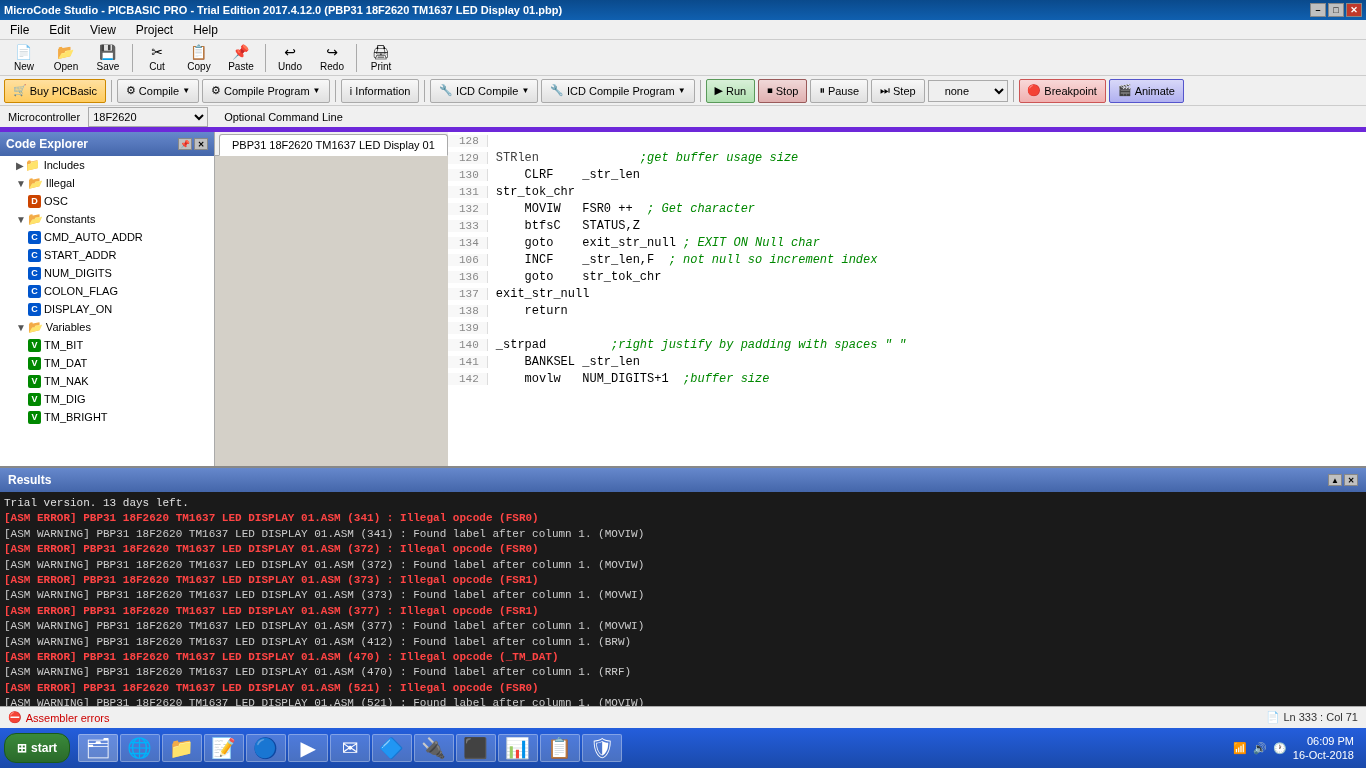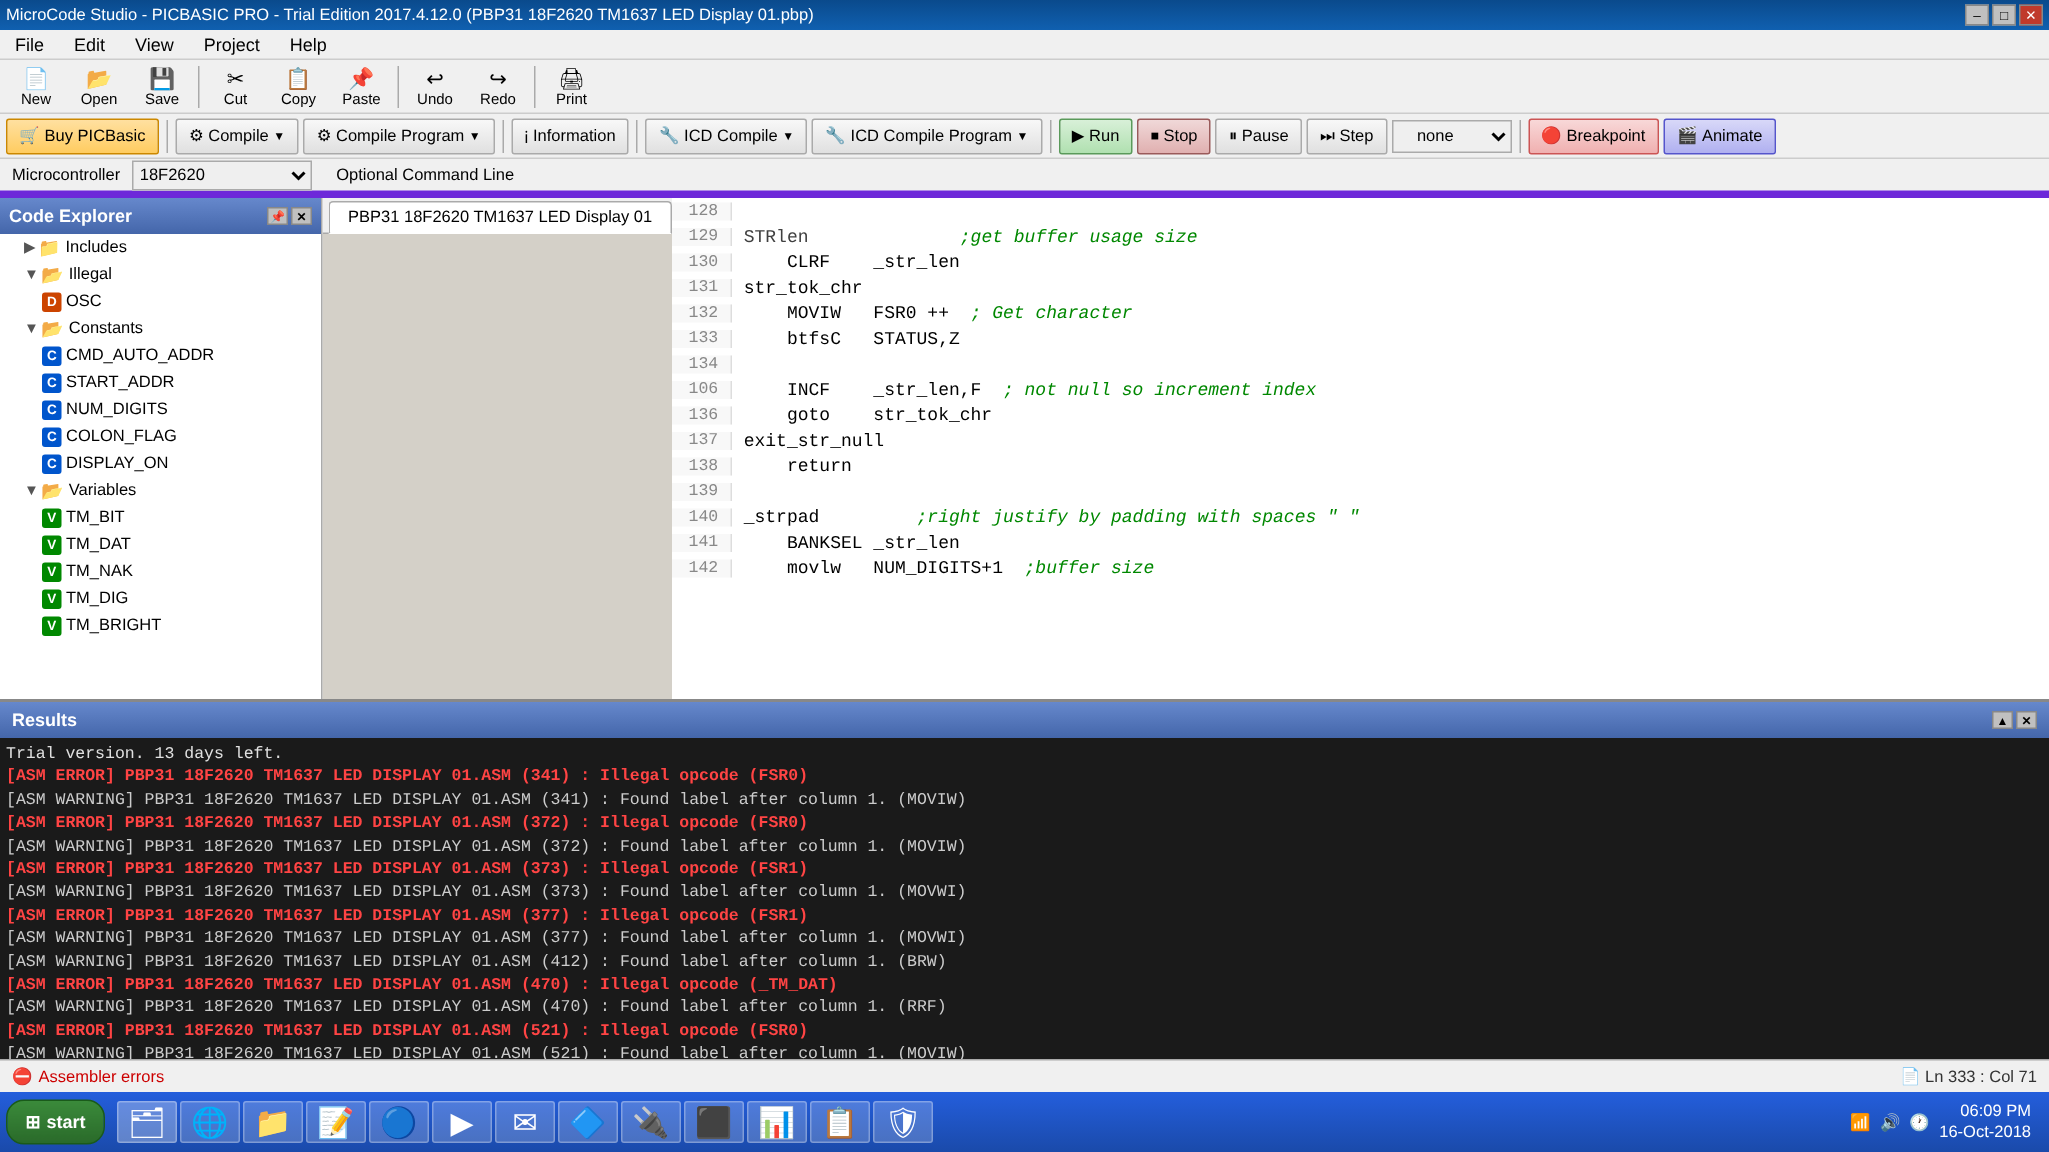--- a/index.html
+++ b/index.html
@@ -8,21 +8,21 @@
     
     #title-bar {
       background: linear-gradient(to bottom, #0a4a8c, #1060b0);
       color: white;
       height: 20px;
       display: flex;
       align-items: center;
       justify-content: space-between;
       padding: 1px 4px;
       font-size: 11px;
-      font-weight: normal;
+      font-weight: bold;
     }
     #title-bar-controls { display: flex; gap: 2px; }
     #title-bar-controls span {
       width: 16px; height: 14px; display: inline-flex; align-items: center; justify-content: center;
       background: #c0c0c0; border: 1px solid #888; font-size: 9px; cursor: pointer; color: black;
     }
     #title-bar-controls .close-btn { background: #c0392b; color: white; }
 
     
     #menu-bar {
@@ -540,20 +540,21 @@
         <div class="code-line">
           <span class="line-num">132</span>
           <span class="line-code">    MOVIW   FSR0 ++  <span class="code-comment">; Get character</span></span>
         </div>
         <div class="code-line">
           <span class="line-num">133</span>
           <span class="line-code">    btfsC   STATUS,Z</span>
         </div>
         <div class="code-line">
           <span class="line-num">134</span>
+          <span class="line-code">    goto    exit_str_null <span class="code-comment">; EXIT ON Null char</span></span>
         </div>
         <div class="code-line">
           <span class="line-num">106</span>
           <span class="line-code">    INCF    _str_len,F  <span class="code-comment">; not null so increment index</span></span>
         </div>
         <div class="code-line">
           <span class="line-num">136</span>
           <span class="line-code">    goto    str_tok_chr</span>
         </div>
         <div class="code-line">

